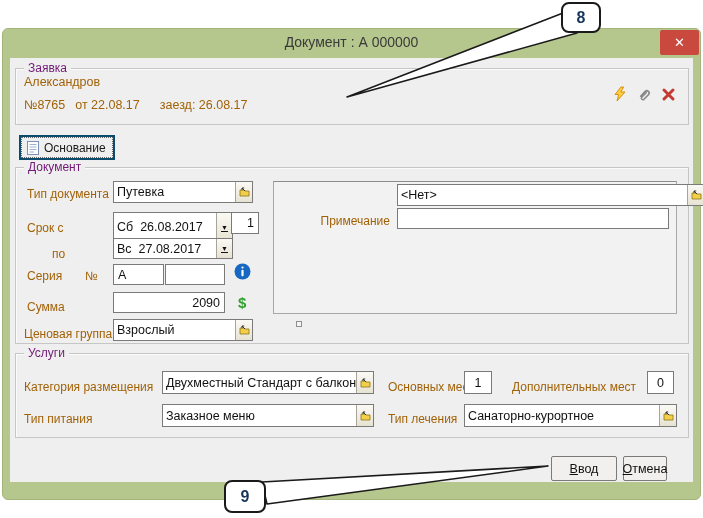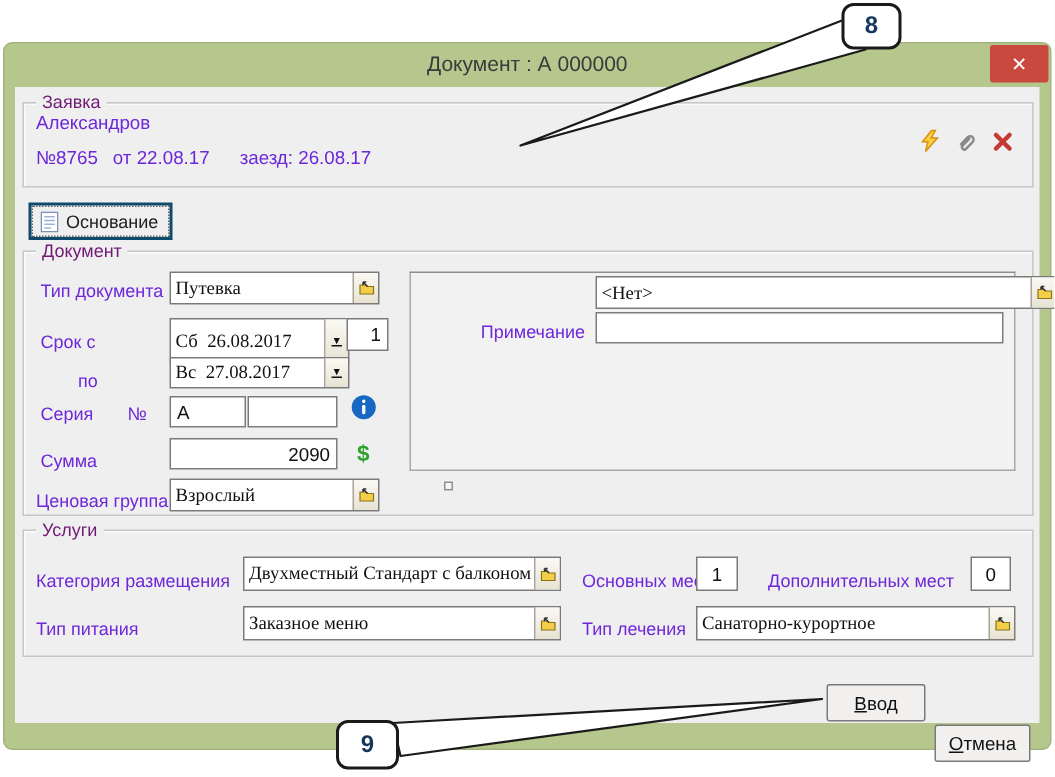--- a/index.html
+++ b/index.html
@@ -12,31 +12,31 @@
   .title{color:#3a3a3a;font-size:14px;text-align:center;white-space:pre;}
   .closebtn{background:#c9493e;border-radius:2px;color:#ffffff;font-size:13px;font-weight:bold;
             display:flex;align-items:center;justify-content:center;cursor:default;}
   .client{background:#f0efef;}
 
   
   .group{border:1px solid #c6c6c6;box-shadow:inset 1px 1px 0 #fbfbfb;}
   .legend{position:absolute;top:-8px;left:8px;background:#f0efef;padding:0 4px;
           font-size:12px;color:#701a75;white-space:nowrap;}
 
-  .lbl{font-size:12px;color:#6d28d9;white-space:nowrap;}
+  .lbl{font-size:12px;color:#a16207;white-space:nowrap;}
   .lbl.r{text-align:right;}
 
   .field{background:#ffffff;border:1px solid #7a7a7a;font-size:12.5px;color:#111;
          padding:1px 4px;font-family:"Liberation Sans",sans-serif;}
   input.field{outline:none;}
   .ra{text-align:right;}
 
   .combo{background:#ffffff;border:1px solid #7a7a7a;display:flex;align-items:stretch;}
   .combo .val{flex:1;font-size:12.5px;color:#111;padding:1px 3px;white-space:pre;
-              overflow:hidden;display:flex;align-items:center;font-family:Liberation Serif, serif;}
+              overflow:hidden;display:flex;align-items:center;}
   .cbtn{width:16px;flex:0 0 16px;background:linear-gradient(#faf9f4,#e7e3d3);
         border-left:1px solid #a9a39a;display:flex;align-items:center;justify-content:center;}
   .spinbtn{width:15px;flex:0 0 15px;background:linear-gradient(#faf9f4,#e7e3d3);
         border-left:1px solid #a9a39a;display:flex;align-items:center;justify-content:center;
         font-size:7px;color:#111;text-decoration:underline;}
 
   .panel{border:1px solid #a8a8a8;border-top-color:#8d8d8d;background:#f3f2f2;}
 
   .tabbtn{background:#f0efef;border:2px solid #0c4a6e;outline:1px dotted #666;outline-offset:-3px;
           display:flex;align-items:center;gap:5px;padding:0 6px;font-size:12px;color:#1c1c1c;}
@@ -213,21 +213,21 @@
       <svg width="11" height="10" viewBox="0 0 11 10">
         <path d="M1 3 h4 l1 1 h4 v5 h-9 z" fill="#f3cf49" stroke="#8a7318" stroke-width="0.8"></path>
         <path d="M3 1 l3 3 M3 1 v2.2 M3 1 h2.2" stroke="#333" stroke-width="1" fill="none"></path>
       </svg>
     </div>
   </div>
 
   <div class="abs pushbtn" style="left:551px;top:456px;width:66px;height:25px;">
     <span>Ввод</span>
   </div>
-  <div class="abs pushbtn" style="left:623px;top:456px;width:64px;height:25px;margin-top:27px;">
+  <div class="abs pushbtn" style="left:623px;top:456px;width:44px;height:25px;">
     <span>Отмена</span>
   </div>
 
   <svg id="wedges" width="703" height="518" viewBox="0 0 703 518">
     <polygon points="563,13 347,97 577,33" fill="#ffffff" stroke="#1a1a1a" stroke-width="1.5" stroke-linejoin="round"></polygon>
     <polygon points="262,482 548,466 267,504" fill="#ffffff" stroke="#1a1a1a" stroke-width="1.5" stroke-linejoin="round"></polygon>
   </svg>
 
   <div class="abs callout" style="left:561px;top:2px;width:40px;height:31px;">
     <span>8</span>

